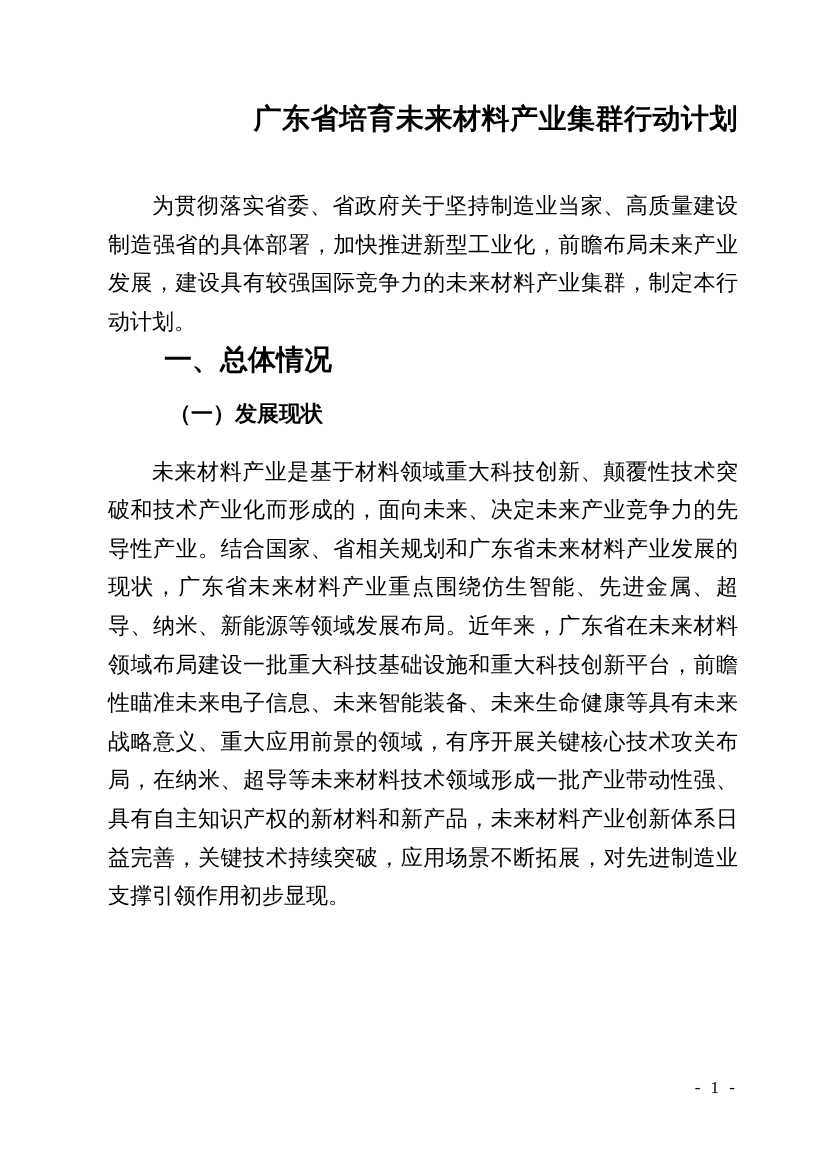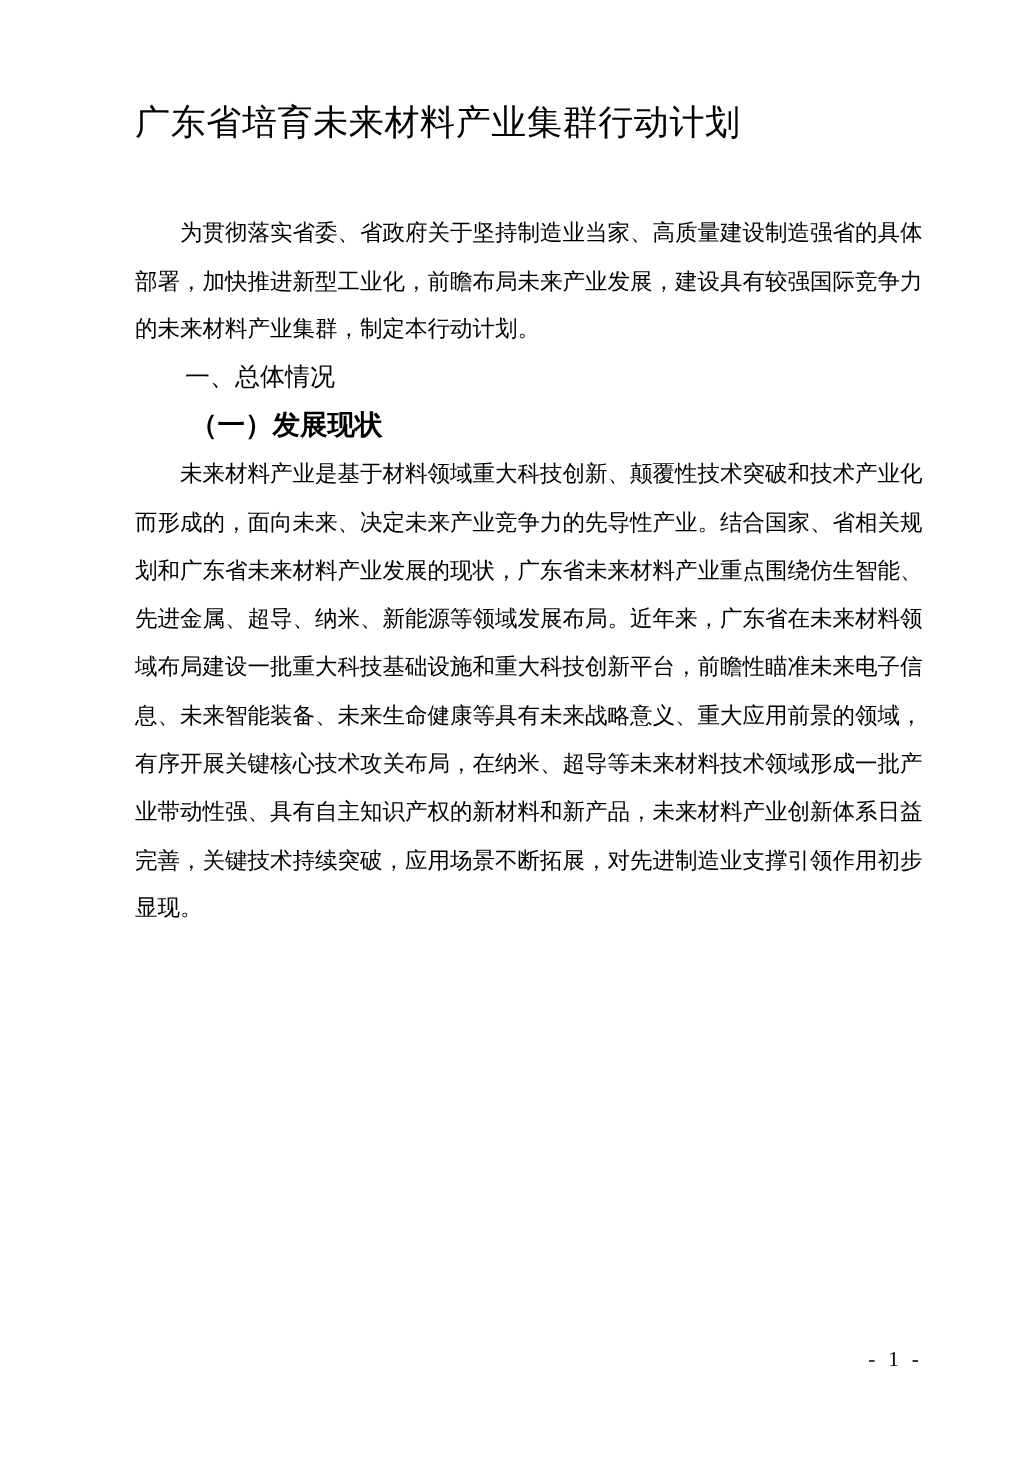--- a/index.html
+++ b/index.html
@@ -17,54 +17,54 @@
     font-family: "Liberation Serif", serif;
   }
   .content {
     position: absolute;
     left: 108px;
     top: 0;
     width: 630px;
   }
   .doc-title {
     margin: 0;
-    padding-top: 79px;
+    padding-top: 99px;
     font-size: 28px;
     line-height: 40px;
-    font-weight: 400;
-    text-align: left;
+    font-weight: 700;
+    text-align: right;
     letter-spacing: 0.5px;
     font-family: "Liberation Serif", serif;
   }
   .body-para {
     margin: 0;
-    font-size: 18px;
+    font-size: 22px;
     line-height: 38.6px;
     text-align: justify;
     text-justify: inter-character;
     text-indent: 2em;
   }
   .first-para {
     margin-top: 48px;
   }
   .heading-1 {
     margin: 0;
-    font-size: 20px;
+    font-size: 28px;
     line-height: 38.6px;
-    font-weight: 400;
+    font-weight: 700;
     text-indent: 2em;
     font-family: "Liberation Sans", sans-serif;
   }
   .heading-2 {
-    margin: 0;
+    margin: 17px;
     font-size: 22px;
     line-height: 38.6px;
     font-weight: 700;
     text-indent: 2em;
-    font-family: Liberation Serif, serif;
+    font-family: Liberation Mono, monospace;
   }
   .seg-bold {
     font-weight: 700;
     font-family: "Liberation Sans", sans-serif;
   }
   .page-footer {
     position: absolute;
     top: 1078px;
     right: 88px;
     font-size: 17px;

